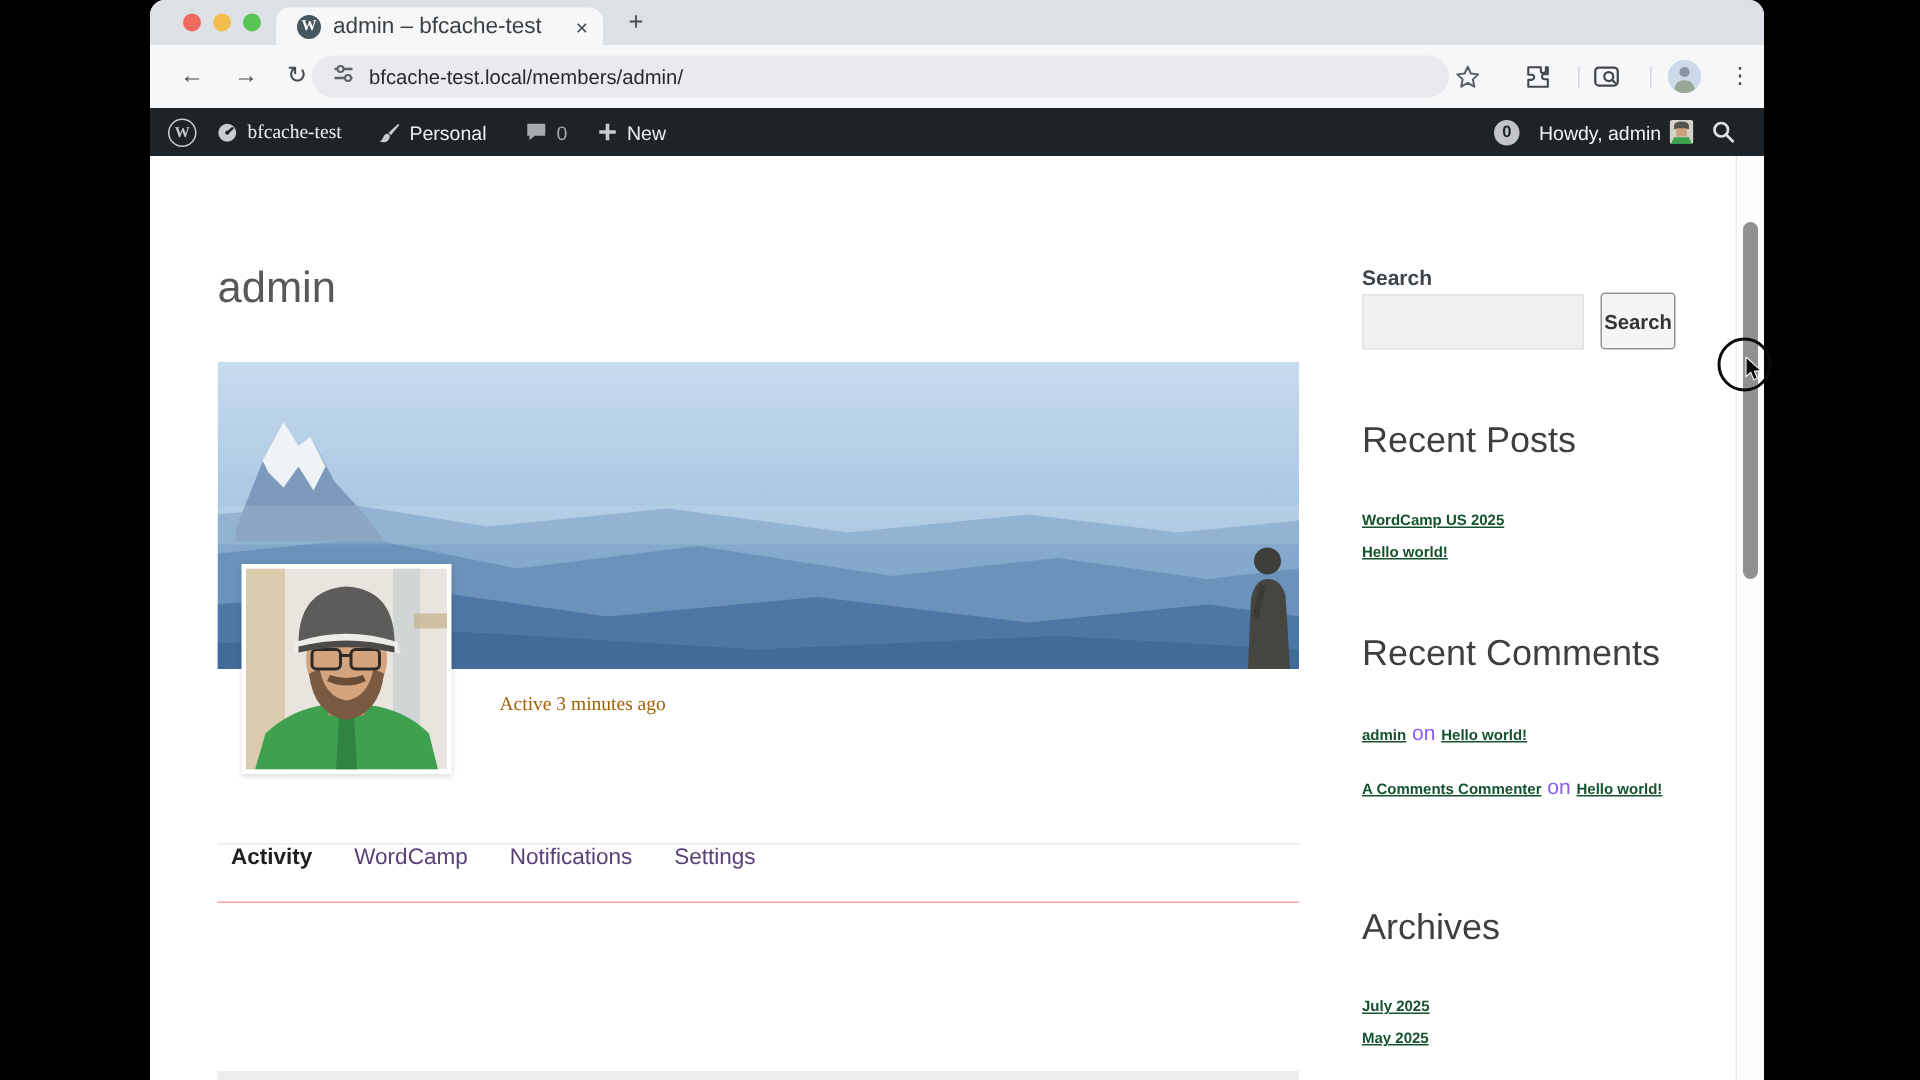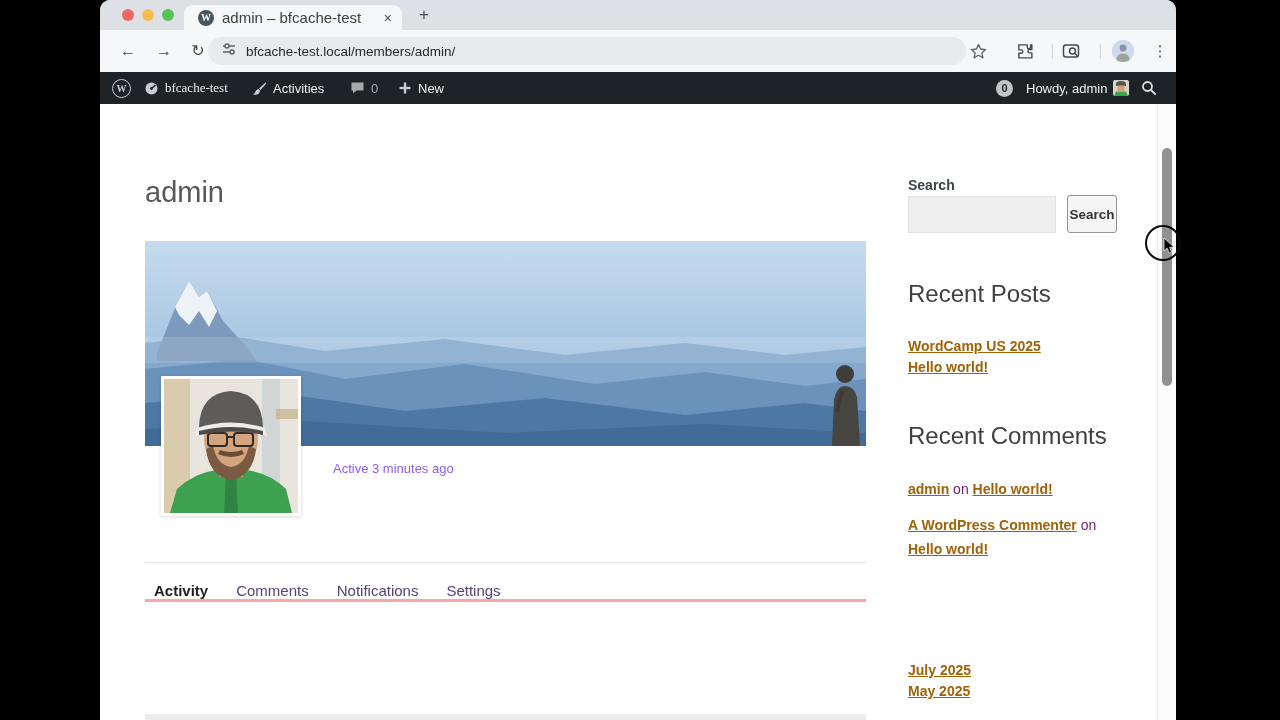--- a/index.html
+++ b/index.html
@@ -59,43 +59,43 @@
 
   
   .page-title { position:absolute; left:45px; top:176px; font-size:29px; font-weight:400; color:#58585a; }
 
   .cover { position:absolute; left:45px; top:241px; width:721px; height:205px; overflow:hidden; }
   .handle { position:absolute; left:233px; top:403px; font-size:31px; color:#fff;
             text-shadow:0 1px 4px rgba(20,40,70,.25); letter-spacing:.5px; }
   .pavatar { position:absolute; left:61px; top:376px; width:140px; height:140px; background:#fff;
              padding:3px; box-shadow:0 1px 4px rgba(0,0,0,.15); }
   .pavatar svg { display:block; }
-  .active-status { position:absolute; left:233px; top:461px; font-size:13px; color:#8b5cf6; }
+  .active-status { position:absolute; left:233px; top:461px; font-size:13px; color:#a16207;font-family:Liberation Serif, serif; }
 
   .bpnav { position:absolute; left:45px; width:721px; height:40px; border-top:1px solid #e8e8e8;
-           border-bottom:3px solid #fca5a5; display:flex; align-items:flex-end; gap:28px;
+           border-bottom:1px solid #fca5a5; display:flex; align-items:flex-start; gap:28px;
            padding-left:9px; font-size:15px; }
   .bpnav .t-active { color:#1f1f1f; font-weight:bold; }
   .bpnav .t-link { color:#584078; }
   .nav1 { top:562px; } .nav2 { top:617px; }
 
   .activities-h { position:absolute; left:45px; top:684px; font-size:27px; font-weight:400; color:#3a3a3a; }
   .form-strip { position:absolute; left:45px; top:714px; width:721px; height:6px; background:#ececec; }
 
   
   .sb { position:absolute; left:808px; width:221px; }
   .sb-search-label { top:177px; font-size:14px; font-weight:bold; color:#3c434a; }
   .sb-input { position:absolute; left:808px; top:196px; width:148px; height:37px; background:#efefef;
               border:1px solid #e3e3e3; font-size:14px; padding:0 8px; }
   .sb-btn { position:absolute; left:967px; top:195px; width:50px; height:38px; background:#f5f5f5;
             border:1px solid #949494; border-radius:3px; font-size:13.5px; font-weight:bold;
             color:#333; font-family:"Liberation Sans", sans-serif; }
   .sb-h { font-size:24px; font-weight:400; color:#3f3f3f; }
-  .sb-link { font-size:14px; font-weight:bold; color:#a16207; text-decoration:underline; }
-  .sb-plain { font-size:14px; color:#701a75; }
+  .sb-link { font-size:10px; font-weight:bold; color:#14532d; text-decoration:underline; }
+  .sb-plain { font-size:14px; color:#8b5cf6; }
   .sb-line { position:absolute; left:808px; line-height:21px; }
   .sb-wrap { width:205px; line-height:23px; }
 
   
   .sbar-track { position:absolute; left:1057px; top:104px; width:19px; height:616px; background:#fcfcfc;
                 border-left:1px solid #ebebeb; }
   .sbar-thumb { position:absolute; left:4px; top:44px; width:10px; height:238px; background:#8f9193;
                 border-radius:5px; }
 
   
@@ -177,21 +177,21 @@
           <path d="M7.5 7.5 L11 4.5" stroke="#1d2327" stroke-width="1.6" stroke-linecap="round"></path>
           <circle cx="7.5" cy="7.5" r="1.4" fill="#1d2327"></circle>
         </svg>
         <span>bfcache-test</span>
       </span>
       <span class="ab-item" style="left:152px;">
         <svg width="15" height="15" viewBox="0 0 15 15">
           <path d="M13.5 1.5 L7 7.5 L8.6 9.1 L14.2 2.4 Z" fill="#c9cdd1"></path>
           <path d="M6.5 8 Q4 8.5 3.5 10.5 Q3 12.5 1 13.2 Q4.5 14.6 6.6 12.8 Q8.2 11.4 7.9 9.4 Z" fill="#c9cdd1"></path>
         </svg>
-        <span>Activities</span>
+        <span>Personal</span>
       </span>
       <span class="ab-item" style="left:250px;">
         <svg width="15" height="14" viewBox="0 0 15 14">
           <path d="M1.5 1.5 h12 v8 h-7 l-3.5 3 v-3 h-1.5 Z" fill="#a7aaad"></path>
         </svg>
         <span class="muted0">0</span>
       </span>
       <span class="ab-item" style="left:298px;">
         <svg width="14" height="14" viewBox="0 0 14 14">
           <line x1="7" y1="1.5" x2="7" y2="12.5" stroke="#c9cdd1" stroke-width="2.4"></line>
@@ -268,21 +268,21 @@
         <path d="M35 48 Q36 14 67 12 Q98 14 99 48 L99 52 Q67 43 35 52 Z" fill="#5d5c5a"></path>
         <path d="M33 49 Q67 38 101 49 L103 57 Q67 46 31 57 Z" fill="#edece9"></path>
         <path d="M35 52 Q67 44 99 52 L99 56 Q67 49 35 56 Z" fill="#4c4b49"></path>
       </svg>
     </div>
 
     <div class="active-status">Active 3 minutes ago</div>
 
     <div class="bpnav nav1">
       <span class="t-active">Activity</span>
-      <span class="t-link">Comments</span>
+      <span class="t-link">WordCamp</span>
       <span class="t-link">Notifications</span>
       <span class="t-link">Settings</span>
     </div>
 
 
     <div class="form-strip"></div>
 
     <div class="sb sb-search-label" style="position:absolute; top:177px;">Search</div>
     <input class="sb-input" type="text" value="" style="">
     <button class="sb-btn">Search</button>
@@ -293,23 +293,24 @@
     </div>
     <div class="sb-line" style="top:356px;">
       <span class="sb-link">Hello world!</span>
     </div>
 
     <div class="sb sb-h" style="top:422px;">Recent Comments</div>
     <div class="sb-line" style="top:478px;">
       <span class="sb-link">admin</span><span class="sb-plain"> on </span><span class="sb-link">Hello world!</span>
     </div>
     <div class="sb-line sb-wrap" style="top:513px;">
-      <span class="sb-link">A WordPress Commenter</span><span class="sb-plain"> on </span><span class="sb-link">Hello world!</span>
-    </div>
-
+      <span class="sb-link">A Comments Commenter</span><span class="sb-plain"> on </span><span class="sb-link">Hello world!</span>
+    </div>
+
+    <div class="sb sb-h" style="top:605px;">Archives</div>
     <div class="sb-line" style="top:659px;">
       <span class="sb-link">July 2025</span>
     </div>
     <div class="sb-line" style="top:680px;">
       <span class="sb-link">May 2025</span>
     </div>
 
     <div class="sbar-track">
       <div class="sbar-thumb"></div>
     </div>

